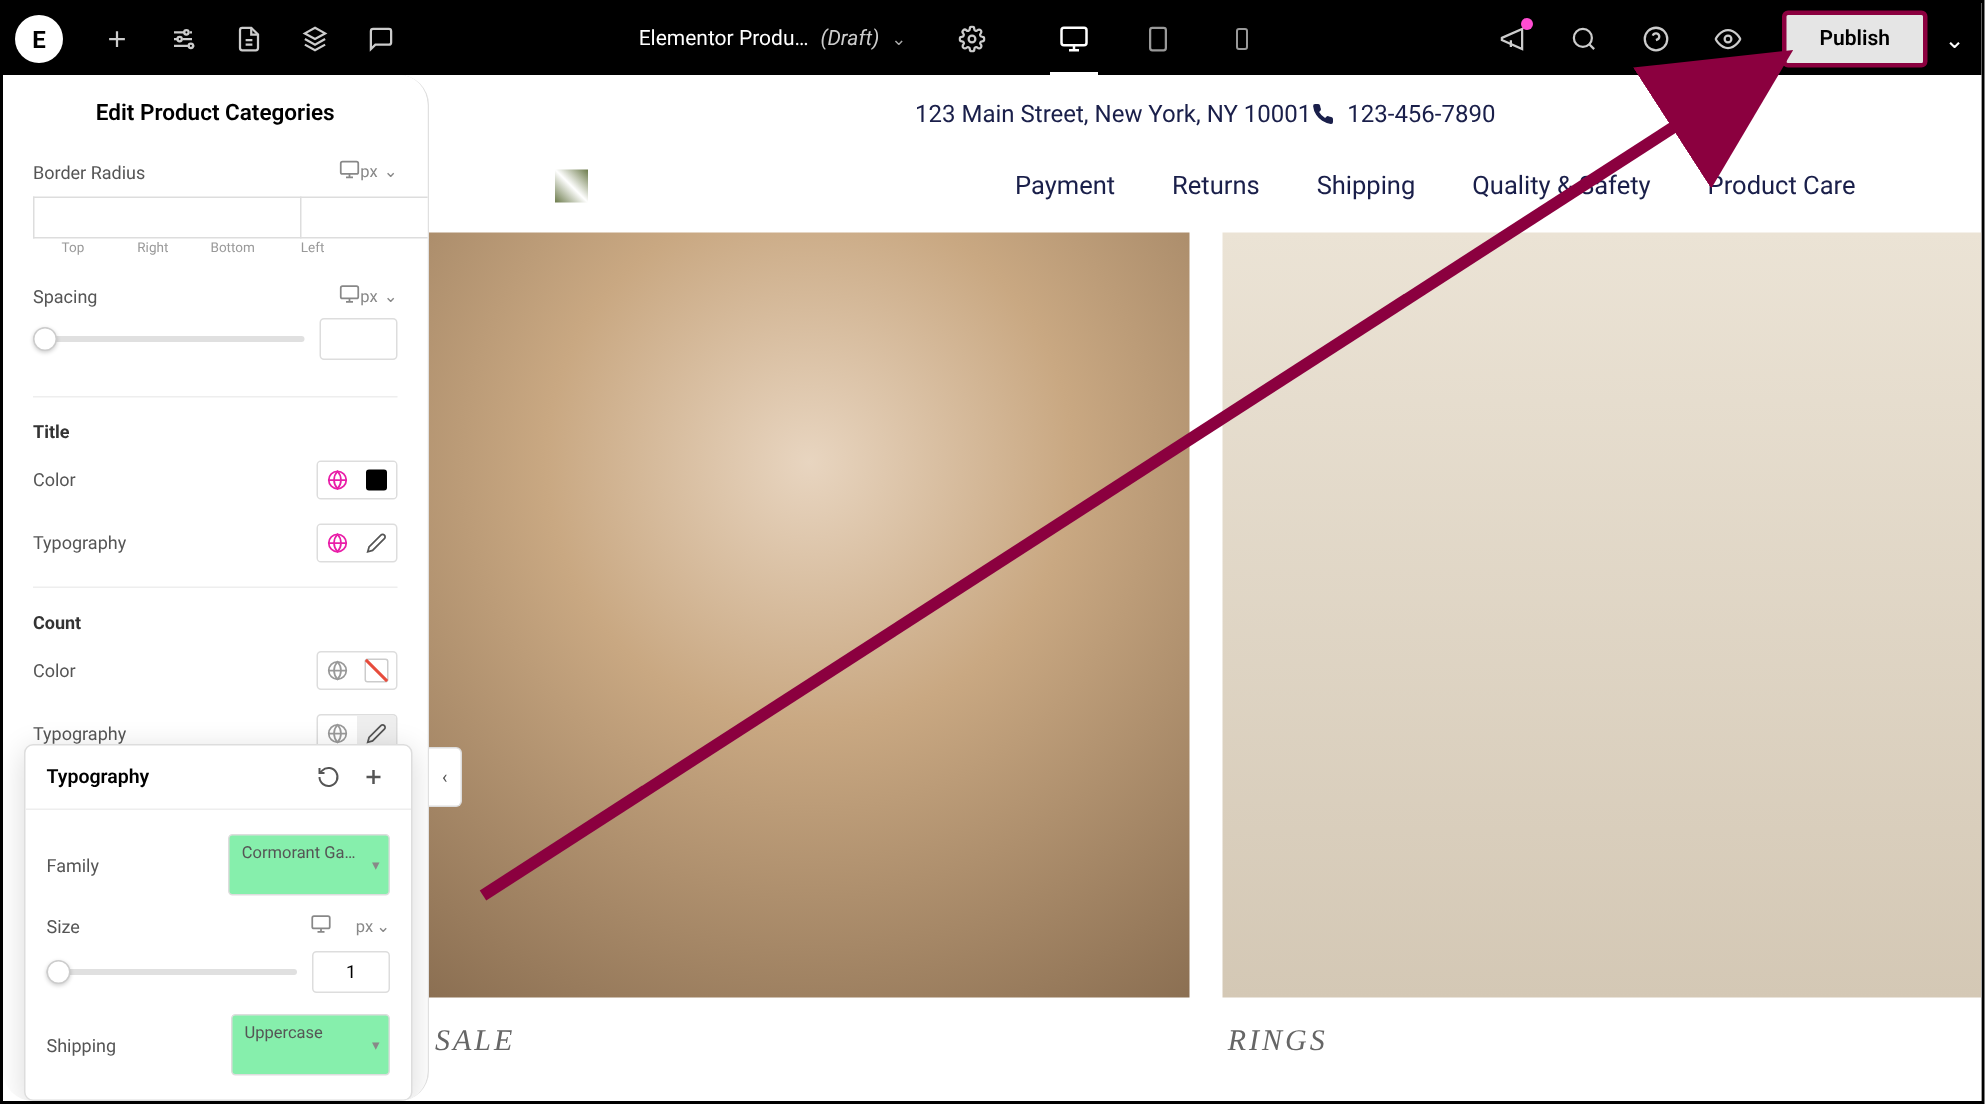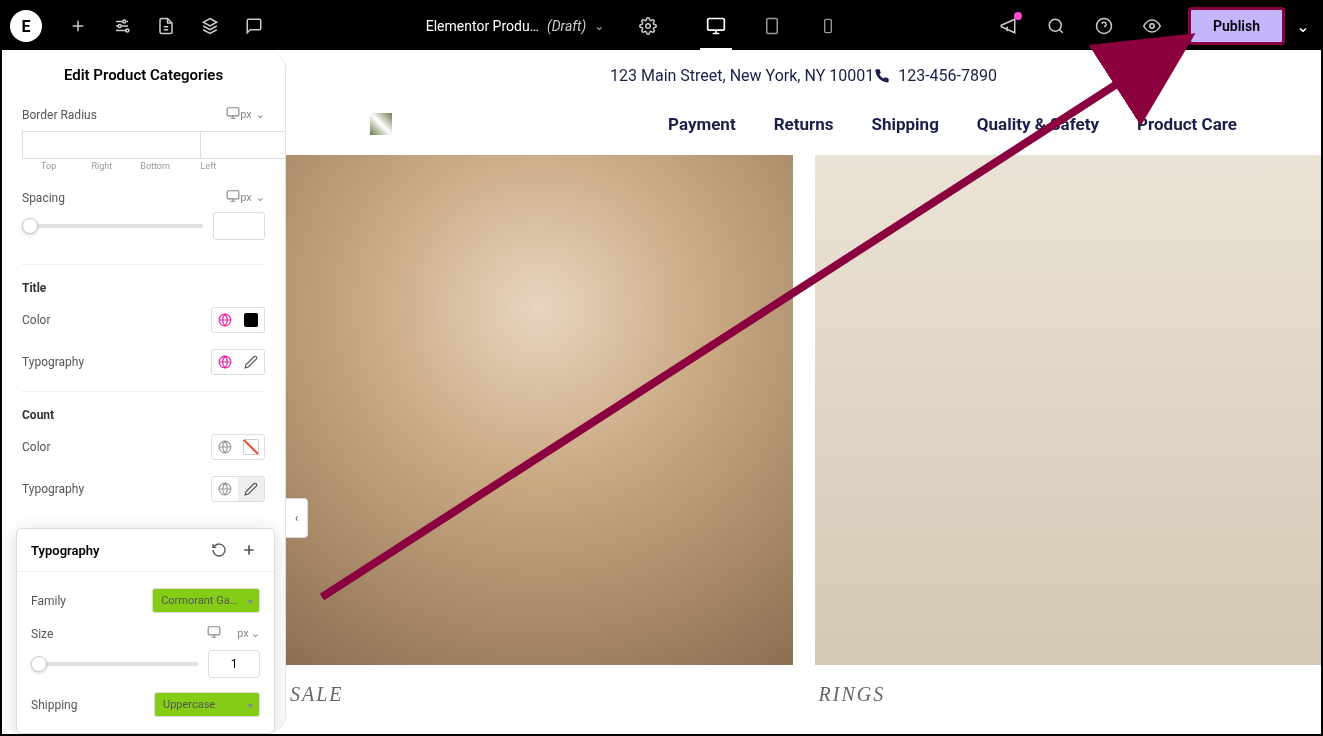--- a/index.html
+++ b/index.html
@@ -13,21 +13,21 @@
 .topbar .center { flex: 1; display: flex; align-items: center; justify-content: center; gap: 12px; }
 .topbar .title-group { display: flex; align-items: center; gap: 8px; padding: 0 12px; }
 .topbar .title-group .title { font-size: 14px; }
 .topbar .title-group .draft { font-style: italic; color: #ccc; font-size: 14px; }
 .topbar .devices { display: flex; align-items: center; gap: 16px; margin-left: 16px; }
 .topbar .devices .dev { width: 40px; height: 40px; display: flex; align-items: center; justify-content: center; cursor: pointer; position: relative; }
 .topbar .devices .dev.active::after { content:''; position:absolute; bottom:-4px; left:4px; right:4px; height:2px; background:#fff; }
 .topbar .right { display: flex; align-items: center; gap: 8px; }
 .topbar .notify-dot { position: relative; }
 .topbar .notify-dot::after { content:''; position:absolute; top:6px; right:6px; width:8px; height:8px; background:#ff4dd2; border-radius:50%; }
-.publish-btn { background: #c4b5fd; color: #000; padding: 8px 22px; border-radius: 4px; font-weight: 600; font-size: 14px; cursor: pointer; border: 3px solid #8b003f; margin-left: 8px; }
+.publish-btn { background: #e5e5e5; color: #000; padding: 8px 22px; border-radius: 4px; font-weight: 600; font-size: 14px; cursor: pointer; border: 3px solid #8b003f; margin-left: 8px; }
 .topbar .chevron-publish { width: 20px; display:flex; align-items:center; justify-content:center; cursor:pointer; }
 
 
 .main { display: flex; height: calc(100% - 48px); }
 .sidebar { width: 284px; background: #fff; border-right: 1px solid #e0e0e0; overflow-y: auto; position: relative; border-radius: 20px; }
 .sidebar-title { text-align: center; font-weight: 600; font-size: 15px; padding: 16px 0; }
 
 .ctrl-row { display: flex; align-items: center; justify-content: space-between; padding: 6px 20px; font-size: 12px; color: #555; }
 .ctrl-label { flex: 1; }
 .ctrl-right { display: flex; align-items: center; gap: 4px; font-size: 11px; color: #888; }
@@ -63,35 +63,35 @@
 .swatch.pencil.active { background:#eee; }
 
 
 .popover { position:absolute; left:14px; right:10px; bottom:0; background:#fff; border:1px solid #ddd; border-radius:6px; box-shadow:0 4px 20px rgba(0,0,0,0.15); padding: 0; }
 .popover-head { display:flex; align-items:center; justify-content:space-between; padding:10px 14px; border-bottom:1px solid #eee; }
 .popover-head .h { font-weight:600; font-size:13px; }
 .popover-head .actions { display:flex; gap:8px; }
 .popover-head .act { width:22px; height:22px; display:flex; align-items:center; justify-content:center; cursor:pointer; color:#555; }
 .popover-body { padding: 10px 14px; }
 .prow { display:flex; align-items:center; justify-content:space-between; padding:6px 0; font-size:12px; color:#555; }
-.select { border:1px solid #ddd; border-radius:3px; padding: 5px 22px 5px 8px; font-size:11px; min-width:106px; position:relative; cursor:pointer; background:#84cc16; white-space:nowrap; overflow:hidden; text-overflow:ellipsis; }
+.select { border:1px solid #ddd; border-radius:3px; padding: 5px 22px 21px 8px; font-size:11px; min-width:106px; position:relative; cursor:pointer; background:#86efac; white-space:nowrap; overflow:hidden; text-overflow:ellipsis; }
 .select::after { content:'▾'; position:absolute; right:6px; top:50%; transform:translateY(-50%); color:#888; font-size:10px; }
 .size-ctrl { display:flex; align-items:center; gap:8px; }
 .size-ctrl .unit { font-size:11px; color:#888; display:flex; align-items:center; gap:2px; }
 .pslider-row { display:flex; align-items:center; gap:10px; padding:2px 0 8px; }
 
 
 .preview { flex:1; background:#fff; position:relative; overflow:hidden; }
 .collapse-handle { position:absolute; left:0; top:448px; width:22px; height:40px; background:#fff; border:1px solid #ddd; border-left:none; border-radius:0 4px 4px 0; display:flex; align-items:center; justify-content:center; cursor:pointer; z-index:5; font-size:12px; color:#555; }
 
 .pv-topbar { display:flex; align-items:center; justify-content:center; padding: 16px 84px 16px 84px; font-size:16px; color:#1a1f4a; }
 .pv-topbar .phone { display:flex; align-items:center; gap:8px; }
 .pv-nav { display:flex; align-items:center; justify-content:space-between; padding: 12px 84px 20px; }
 .pv-logo { width:22px; height:22px; background: linear-gradient(45deg,#6b7a4a,#fff,#6b7a4a); }
-.pv-menu { display:flex; gap:38px; font-size:17px; color:#1a1f4a;font-weight:bold; }
+.pv-menu { display:flex; gap:38px; font-size:17px; color:#1a1f4a; }
 .pv-menu span { cursor:pointer; }
 
 .products { display:flex; gap:22px; padding: 0 0 0 0; }
 .product { flex:1; }
 .product .img { height:510px; background:#dcd3c3; }
 .product.necklace .img { background: radial-gradient(circle at 50% 30%, #e8d5c0 0%, #c9a882 40%, #8b6f52 100%); }
 .product.ring .img { background: linear-gradient(180deg, #ebe3d5 0%, #d4c8b5 100%); }
 .product .label { font-style:italic; font-family: Georgia, serif; letter-spacing:2px; color:#666; padding:18px 4px; font-size:20px; }
 
 

